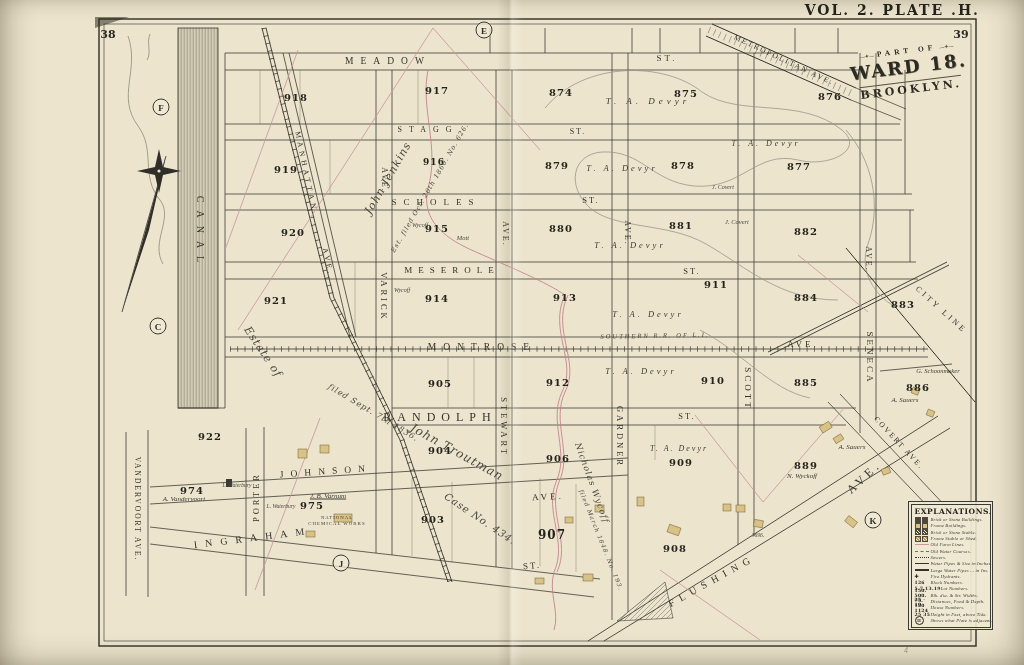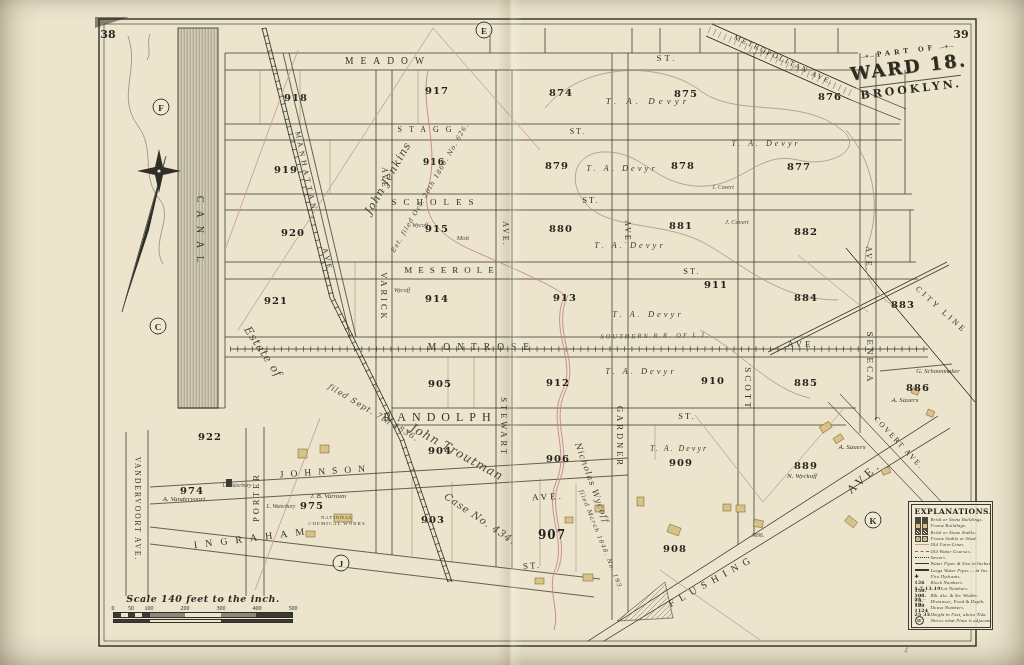--- a/index.html
+++ b/index.html
@@ -253,20 +253,21 @@
     <g>
       <path d="M122 312 L166 156" stroke="#2f2e28" stroke-width="0.8"></path>
       <path d="M166 156 L149 230 L122 312 L144 236 Z" fill="#2f2e28"></path>
       <polygon points="159,149 163,167 181,171 163,175 159,193 155,175 137,171 155,167" fill="#2f2e28"></polygon>
       <circle cx="159" cy="171" r="1.6" fill="#ece4cd"></circle>
     </g>
   </svg>
 
   <div id="folio-left" style="left:108px;top:34px;">38</div>
   <div id="folio-right" style="left:961px;top:34px;">39</div>
+  <div id="plate-title">VOL. 2. PLATE .H.</div>
 
   <div id="cartouche">
     <div class="c1">PART OF</div>
     <div class="c2">WARD 18.</div>
     <div class="fl"></div>
     <div class="c3">BROOKLYN.</div>
   </div>
 
   <div id="labels">
       <span class="ml street" style="left: 388px; top: 62px; font-size: 9.5px; letter-spacing: 7px; transform: translate(-50%, -50%) rotate(0deg);">MEADOW</span>
@@ -351,21 +352,21 @@
       <span class="ml tiny-i" style="left: 463px; top: 238px; font-size: 6.5px; transform: translate(-50%, -50%) rotate(0deg);">Mott</span>
       <span class="ml tiny-i" style="left: 402px; top: 290px; font-size: 6px; transform: translate(-50%, -50%) rotate(0deg);">Wycoff</span>
       <span class="ml owner" style="left: 648px; top: 314px; font-size: 8.5px; letter-spacing: 3px; transform: translate(-50%, -50%) rotate(0deg);">T. A. Devyr</span>
       <span class="ml owner" style="left: 641px; top: 371px; font-size: 8.5px; letter-spacing: 3px; transform: translate(-50%, -50%) rotate(0deg);">T. A. Devyr</span>
       <span class="ml owner" style="left: 938px; top: 371px; font-size: 6.5px; transform: translate(-50%, -50%) rotate(0deg);">G. Schoonmaker</span>
       <span class="ml owner" style="left: 905px; top: 400px; font-size: 7px; transform: translate(-50%, -50%) rotate(0deg);">A. Sauers</span>
       <span class="ml owner" style="left: 679px; top: 449px; font-size: 8px; letter-spacing: 2px; transform: translate(-50%, -50%) rotate(0deg);">T. A. Devyr</span>
       <span class="ml owner" style="left: 852px; top: 447px; font-size: 7px; transform: translate(-50%, -50%) rotate(0deg);">A. Sauers</span>
       <span class="ml owner" style="left: 802px; top: 476px; font-size: 7px; transform: translate(-50%, -50%) rotate(0deg);">N. Wyckoff</span>
       <span class="ml owner" style="left: 184px; top: 499px; font-size: 7px; transform: translate(-50%, -50%) rotate(0deg);">A. Vandervoort</span>
-      <span class="ml owner" style="left: 328px; top: 496px; font-size: 7px; transform: translate(-50%, -50%) rotate(0deg);">J. B. Varnum</span>
+      <span class="ml owner" style="left: 328px; top: 496px; font-size: 7px; transform: translate(-50%, -50%) rotate(0deg); text-decoration: underline;">J. B. Varnum</span>
       <span class="ml tiny-i" style="left: 281px; top: 507px; font-size: 5.5px; transform: translate(-50%, -50%) rotate(0deg);">L. Waterbury</span>
       <span class="ml tiny-i" style="left: 237px; top: 486px; font-size: 5.5px; transform: translate(-50%, -50%) rotate(0deg);">L. Waterbury</span>
       <span class="ml works" style="left: 337px; top: 518px; font-size: 4.8px; transform: translate(-50%, -50%) rotate(0deg);">NATIONAL</span>
       <span class="ml works" style="left: 337px; top: 524px; font-size: 4.8px; transform: translate(-50%, -50%) rotate(0deg);">CHEMICAL WORKS</span>
       <span class="ml tiny-i" style="left: 758px; top: 536px; font-size: 5.5px; transform: translate(-50%, -50%) rotate(0deg);">3696.</span>
       <span class="ml script" style="left: 388px; top: 178px; font-size: 11px; transform: translate(-50%, -50%) rotate(-60deg);">John Jenkins</span>
       <span class="ml script" style="left: 430px; top: 188px; font-size: 6.5px; transform: translate(-50%, -50%) rotate(-60deg);">Est. filed Oct. 20th 1860. No. 626.</span>
       <span class="ml script" style="left: 263px; top: 352px; font-size: 11px; transform: translate(-50%, -50%) rotate(56deg);">Estate of</span>
       <span class="ml script" style="left: 373px; top: 413px; font-size: 8px; transform: translate(-50%, -50%) rotate(31deg);">filed Sept. 7th 1836.</span>
       <span class="ml script" style="left: 457px; top: 452px; font-size: 12px; transform: translate(-50%, -50%) rotate(29deg);">John Troutman</span>
@@ -487,29 +488,15 @@
           <div class="leg-row">
             <span class="leg-sym">
               <span class="ph">H</span>
             </span>
             <span class="leg-label">Shows what Plate is adjacent.</span>
           </div>
         </div>
     </div>
   </div>
 
-  <div id="scalebar">
-    <div id="scale-label">Scale 140 feet to the inch.</div>
-    <div id="scale-ticks">
-        <span style="left: 0%;">0</span>
-        <span style="left: 10%;">50</span>
-        <span style="left: 20%;">100</span>
-        <span style="left: 40%;">200</span>
-        <span style="left: 60%;">300</span>
-        <span style="left: 80%;">400</span>
-        <span style="left: 100%;">500</span>
-      </div>
-    <div id="scale-strip"></div>
-    <div id="scale-strip2"></div>
-  </div>
 
   <div id="fold"></div>
 </div>
 
 </body></html>

